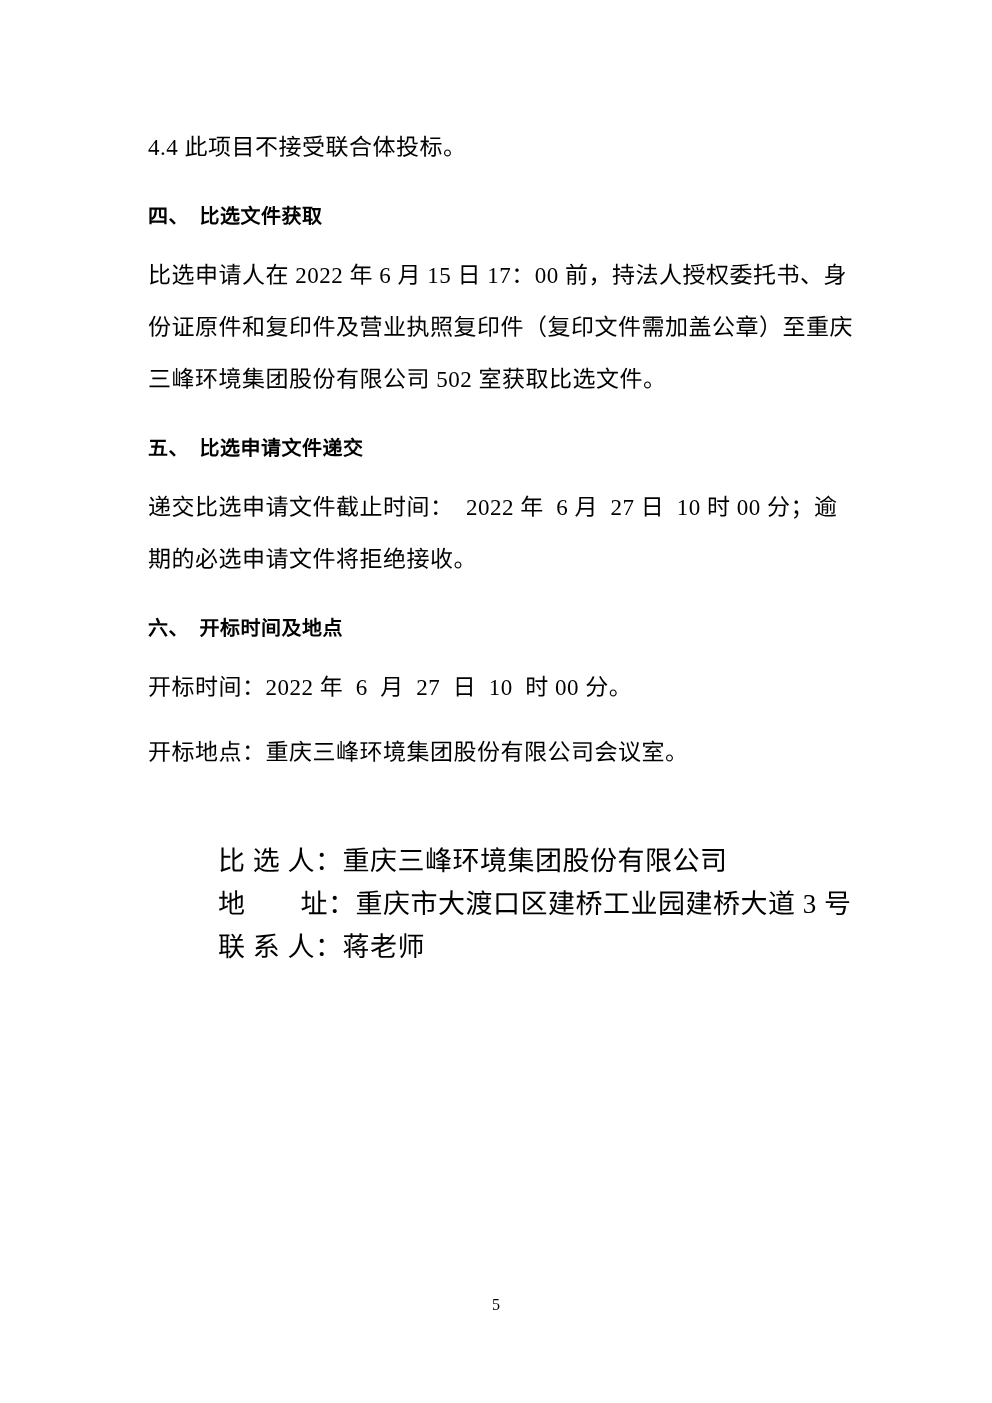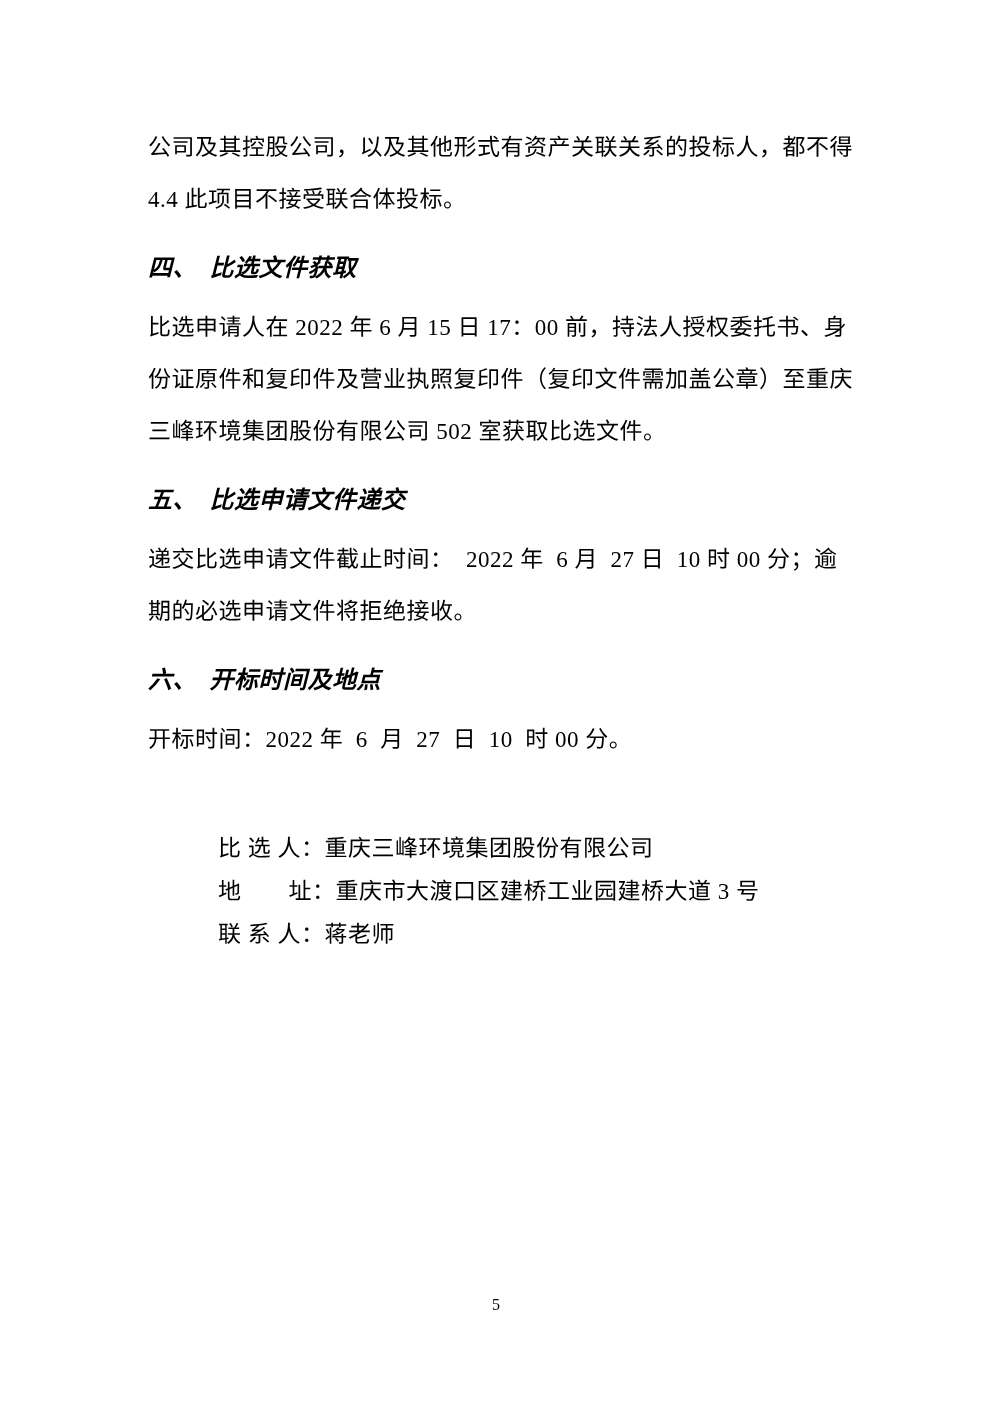--- a/index.html
+++ b/index.html
@@ -24,37 +24,36 @@
     left: 148px;
     width: 700px;
   }
   .line {
     font-size: 23px;
     line-height: 52px;
     white-space: nowrap;
     letter-spacing: 0.5px;
   }
   .heading {
-    font-size: 24px;
+    font-size: 20px;
     font-weight: 700;
     line-height: 52px;
     white-space: nowrap;
     letter-spacing: 0.5px;
     margin: 16px 0 8px 0;
-    font-style: italic;
   }
   .para-gap {
     margin-top: 13px;
   }
   .contact {
     margin-top: 61px;
     margin-left: 70px;
   }
   .contact .contact-line {
-    font-size: 23px;
+    font-size: 27px;
     line-height: 43px;
     white-space: nowrap;
     letter-spacing: 0.5px;
   }
   .page-number {
     position: absolute;
     top: 1295px;
     left: 0;
     right: 0;
     text-align: center;
@@ -62,31 +61,31 @@
     line-height: 20px;
   }
 </style>
 </head>
 <body>
 
 <div class="page">
 
   <div class="doc-body">
     <div>
-        <div class="line">公司及其控股公司，以及其他形式有资产关联关系的投标人，都不得</div>
         <div class="line">4.4 此项目不接受联合体投标。</div>
         <div class="heading">四、　比选文件获取</div>
         <div class="line">比选申请人在 2022 年 6 月 15 日 17：00 前，持法人授权委托书、身</div>
         <div class="line">份证原件和复印件及营业执照复印件（复印文件需加盖公章）至重庆</div>
         <div class="line">三峰环境集团股份有限公司 502 室获取比选文件。</div>
         <div class="heading">五、　比选申请文件递交</div>
         <div class="line">递交比选申请文件截止时间： &nbsp;2022 年 &nbsp;6 月 &nbsp;27 日 &nbsp;10 时 00 分；逾</div>
         <div class="line">期的必选申请文件将拒绝接收。</div>
         <div class="heading">六、　开标时间及地点</div>
         <div class="line">开标时间：2022 年 &nbsp;6 &nbsp;月 &nbsp;27 &nbsp;日 &nbsp;10 &nbsp;时 00 分。</div>
+        <div class="line para-gap">开标地点：重庆三峰环境集团股份有限公司会议室。</div>
       </div>
 
     <div class="contact">
         <div class="contact-line">比 选 人：重庆三峰环境集团股份有限公司</div>
         <div class="contact-line">地　　址：重庆市大渡口区建桥工业园建桥大道 3 号</div>
         <div class="contact-line">联 系 人：蒋老师</div>
       </div>
   </div>
 
   <div class="page-number">5</div>

